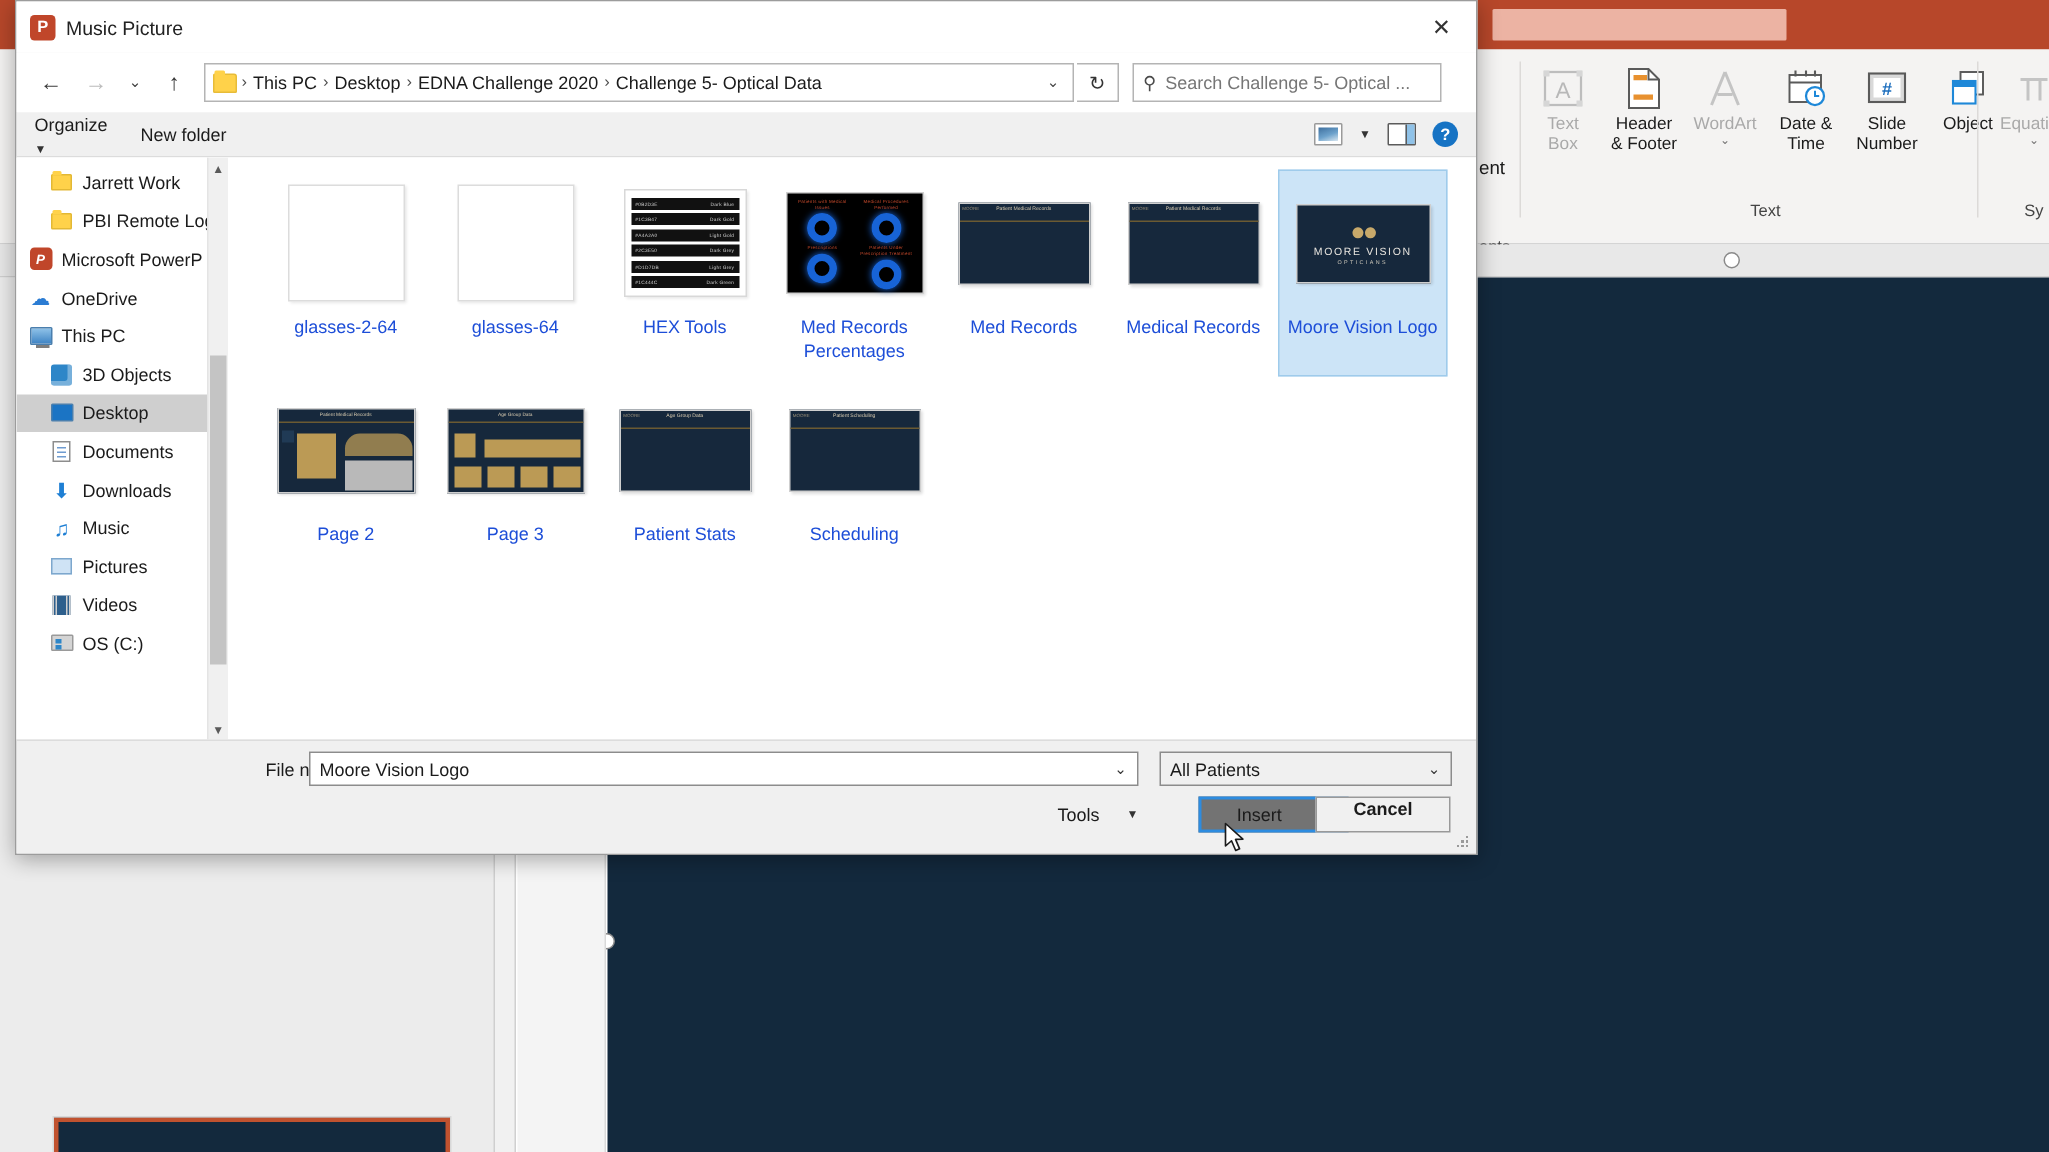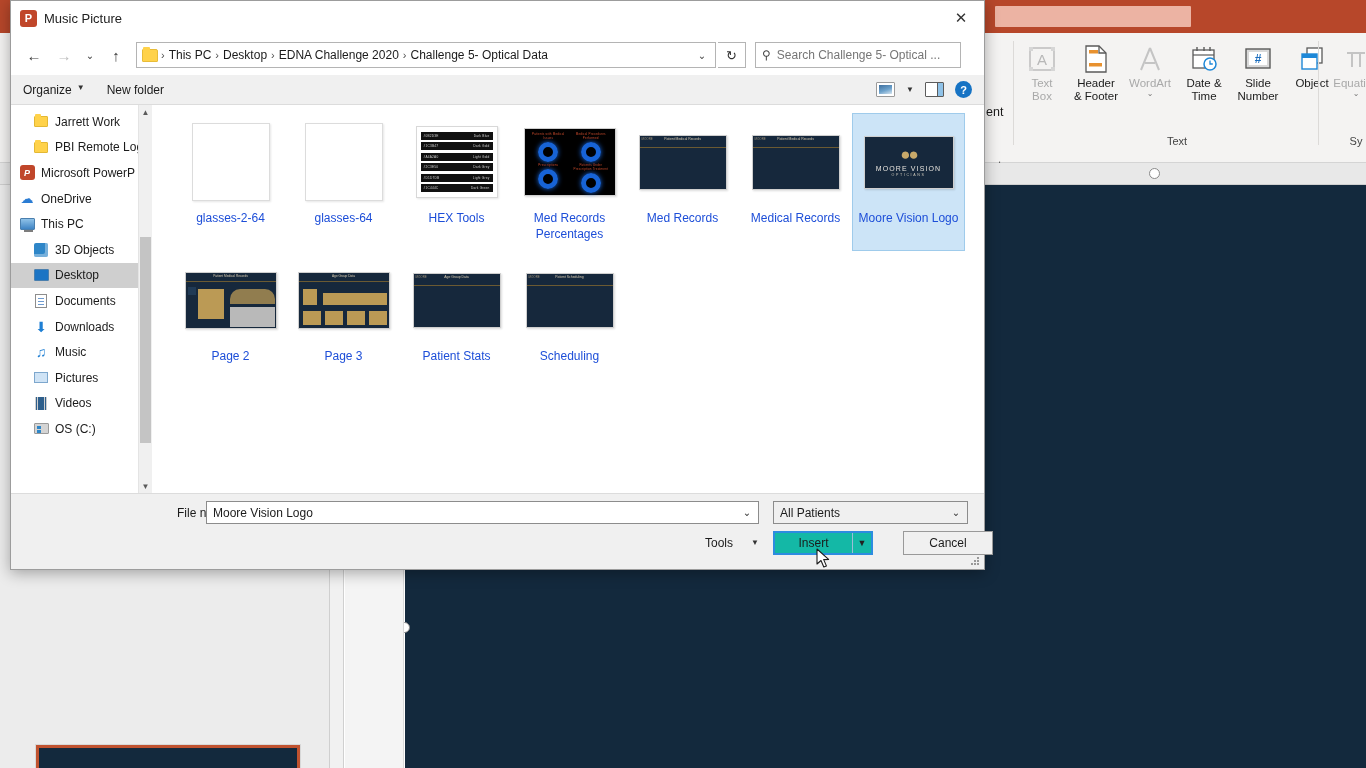--- a/index.html
+++ b/index.html
@@ -149,21 +149,21 @@
   }
   .search-glyph { font-size: 12px; color: #4a4a4a; transform: scaleX(-1); }
   .search-ph { font-size: 12px; color: #767676; white-space: nowrap; overflow: hidden; }
 
   .dlg-toolbar {
     height: 30px; background: #f0f0f0; border-bottom: 1px solid #dcdcdc;
     display: flex; align-items: center; padding: 0 12px; flex: 0 0 30px;
   }
   .tb-item {
     font-size: 12px; color: #1b1b1b; margin-right: 22px;
-    display: flex; align-items: flex-start; gap: 5px;
+    display: flex; align-items: flex-start; gap: 5px; flex-direction: column;
   }
   .tb-caret { font-size: 8px; color: #333; }
   .tb-right { margin-left: auto; display: flex; align-items: center; gap: 11px; }
   .icon-viewmode {
     width: 19px; height: 15px; border: 1px solid #9a9a9a; background: #fff;
     position: relative; border-radius: 1px;
   }
   .icon-viewmode::after {
     content: ""; position: absolute; left: 2px; top: 2px; right: 2px; bottom: 2px;
     background: linear-gradient(160deg,#3e6f9e 0%, #6da2cc 55%, #d8e6f0 100%);
@@ -358,33 +358,33 @@
   }
   .ft-combo .val { font-size: 12px; color: #1b1b1b; }
   .ft-combo .cv { margin-left: auto; width: 22px; text-align: center; font-size: 10px; color: #333; }
   .tools-btn {
     position: absolute; left: 690px; top: 37px; width: 62px; height: 23px;
     display: flex; align-items: center; justify-content: space-between;
     font-size: 12px; color: #1b1b1b; padding: 0 4px;
   }
   .tools-btn .cv { font-size: 8px; color: #333; }
   .insert-btn {
-    position: absolute; left: 762px; top: 37px; width: 100px; height: 24px;
-    background: #14b8a6; border: 2px solid #2d8ce0; display: flex; align-items: center;
+    position: absolute; left: 788px; top: 37px; width: 100px; height: 24px;
+    background: #737373; border: 2px solid #2d8ce0; display: flex; align-items: center;
   }
   .insert-btn .lbl { flex: 1 1 auto; text-align: center; font-size: 12px; color: #1b1b1b; }
   .insert-btn .split {
     width: 19px; height: 100%; border-left: 1px solid #9cbcd8;
     display: flex; align-items: center; justify-content: center;
     font-size: 9px; color: #222;
   }
   .cancel-btn {
-    position: absolute; left: 892px; top: 37px; width: 90px; height: 24px;
-    background: #f0f0f0; border: 1px solid #999; display: flex; align-items: center;
-    justify-content: center; font-size: 12px; color: #1b1b1b;
+    position: absolute; left: 866px; top: 37px; width: 90px; height: 24px;
+    background: #f0f0f0; border: 1px solid #999; display: flex; 
+    justify-content: center; font-size: 12px; color: #1b1b1b; font-weight: bold;
   }
   .resize-grip {
     position: absolute; right: 3px; bottom: 2px; width: 12px; height: 12px;
     background:
       radial-gradient(circle 1px at 9px 3px, #9a9a9a 99%, transparent 100%),
       radial-gradient(circle 1px at 9px 6px, #9a9a9a 99%, transparent 100%),
       radial-gradient(circle 1px at 6px 6px, #9a9a9a 99%, transparent 100%),
       radial-gradient(circle 1px at 9px 9px, #9a9a9a 99%, transparent 100%),
       radial-gradient(circle 1px at 6px 9px, #9a9a9a 99%, transparent 100%),
       radial-gradient(circle 1px at 3px 9px, #9a9a9a 99%, transparent 100%);

